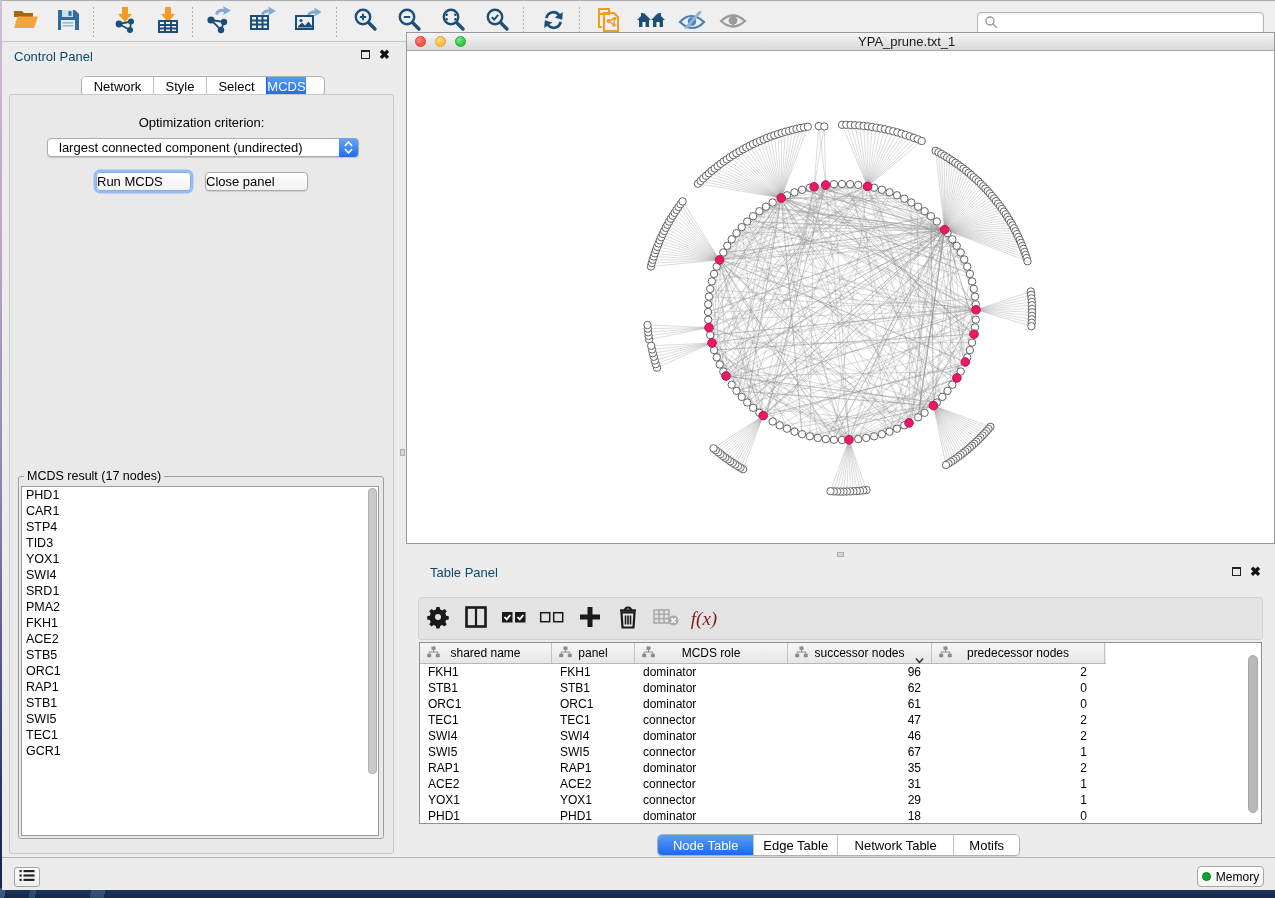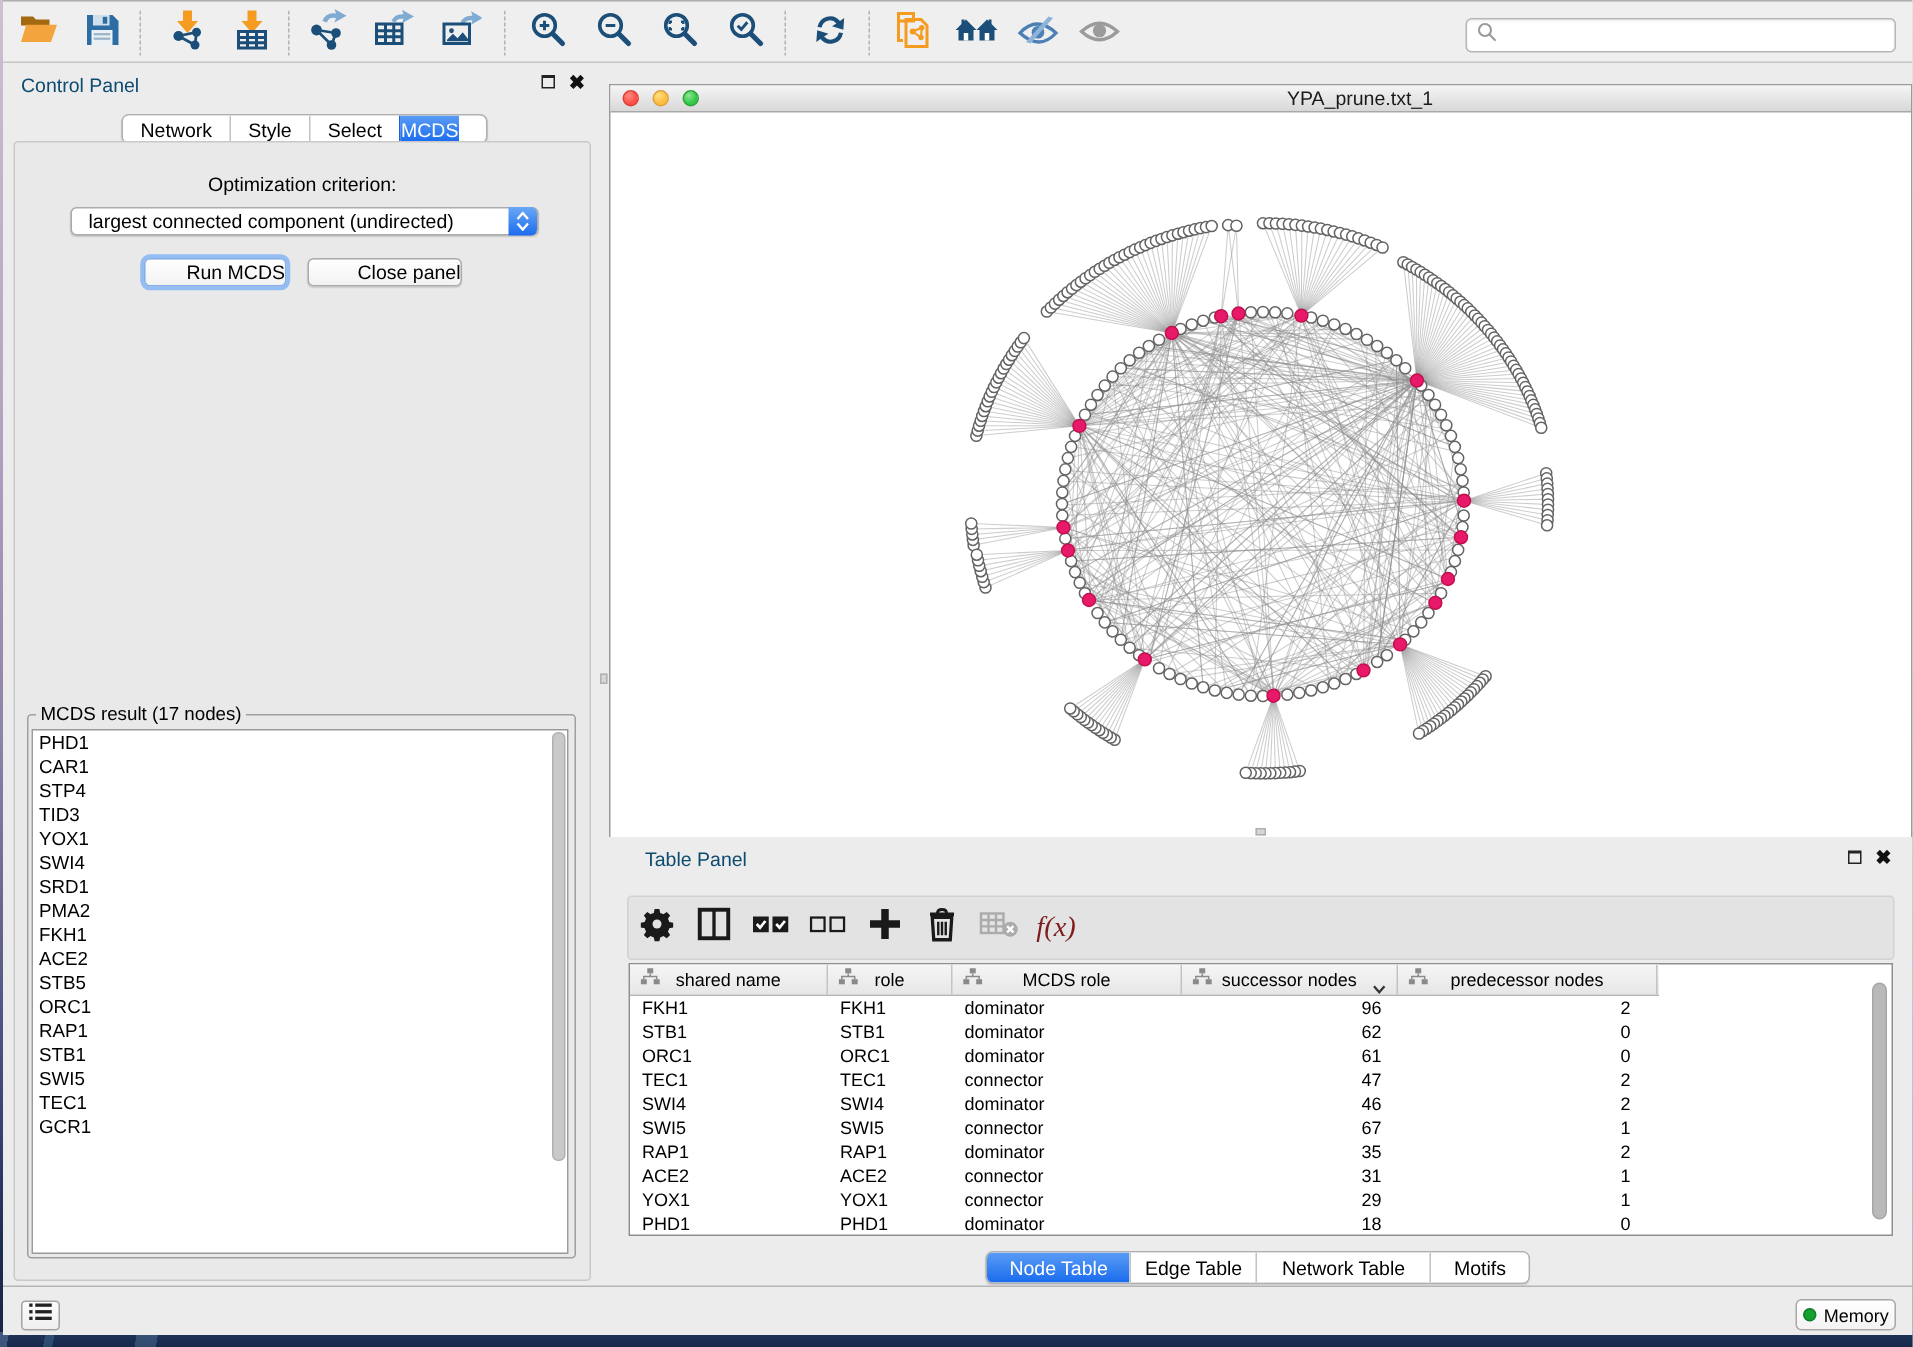--- a/index.html
+++ b/index.html
@@ -58,22 +58,22 @@
                background:#e9e9e9; border:1px solid #c9c9c9; border-radius:3px; }
   .opt-label{ position:absolute; left:0; top:20px; width:100%; text-align:center; font-size:13px; color:#000; }
   .combo{ position:absolute; left:37px; top:43px; width:312px; height:19px; background:#fff;
           border:1px solid #ababab; border-radius:4px; box-shadow:0 1px 1px rgba(0,0,0,.15);
           font-size:13px; color:#000; line-height:17px; padding-left:11px; white-space:nowrap; }
   .combo-cap{ position:absolute; right:0px; top:-1px; width:19px; height:19px; border-radius:0 4px 4px 0;
           background:linear-gradient(#6aa7f6,#1c6cee); display:flex; flex-direction:column;
           align-items:center; justify-content:center; gap:1px; }
   .combo-cap svg{ display:block; }
   .btn{ position:absolute; height:19px; background:linear-gradient(#ffffff,#f2f2f2); border:1px solid #ababab;
-        border-radius:4px; font-size:13px; color:#000; text-align:right; line-height:17px;
-        box-shadow:0 1px 1px rgba(0,0,0,.12);padding-left:24px; }
+        border-radius:4px; font-size:13px; color:#000; text-align:left; line-height:17px;
+        box-shadow:0 1px 1px rgba(0,0,0,.12); }
   .btn.focused{ box-shadow:0 0 0 2.5px rgba(125,177,245,.8); border-color:#85aee9; }
   .run-btn{ left:86px; top:77px; width:95px; }
   .closepanel-btn{ left:195px; top:77px; width:103px; }
 
   .groupbox{ position:absolute; left:8px; top:373px; width:366px; height:372px; }
   .groupbox-border{ position:absolute; left:0; top:8px; width:100%; height:363px;
                     border:1px solid #9f9f9f; border-radius:3px; }
   .groupbox-title{ position:absolute; left:6px; top:1px; background:#e9e9e9; padding:0 3px;
                    font-size:12.5px; color:#000; }
   .mcds-list{ position:absolute; left:3px; top:18px; width:358px; height:350px; background:#fff;
@@ -81,21 +81,21 @@
   .mcds-item{ font-size:12.5px; color:#000; line-height:16px; padding-left:4px; }
   .mcds-scroll{ position:absolute; right:1px; top:1px; width:9px; height:286px;
                 background:#c9c9c9; border:1px solid #b0b0b0; border-radius:4px; }
 
   
   .vsplit{ position:absolute; left:396px; top:42px; width:8px; height:814px; background:#ececec; }
   .vsplit-grip{ position:absolute; left:2px; top:406px; width:5px; height:7px; background:#d6d6d6; border:1px solid #b0b0b0; }
   .hsplit-grip{ position:absolute; left:835px; top:551px; width:7px; height:5px; background:#d6d6d6; border:1px solid #b0b0b0; }
 
   
-  .net-frame{ position:absolute; left:404px; top:55px; width:869px; height:512px;
+  .net-frame{ position:absolute; left:404px; top:31px; width:869px; height:512px;
               border:1px solid #9a9a9a; background:#fff; }
   .net-titlebar{ position:absolute; left:0; top:0; width:100%; height:18px;
                  background:linear-gradient(#f5f5f5,#d8d8d8); border-bottom:1px solid #a8a8a8; }
   .traffic{ position:absolute; top:3px; width:11px; height:11px; border-radius:50%; }
   .t-red{ left:8px; background:radial-gradient(circle at 35% 30%, #ff8a80, #fc5149 60%); border:0.5px solid #dd3e36;}
   .t-yellow{ left:28px; background:radial-gradient(circle at 35% 30%, #ffe082, #fdbc40 60%); border:0.5px solid #dfa136;}
   .t-green{ left:48px; background:radial-gradient(circle at 35% 30%, #8ee591, #33c748 60%); border:0.5px solid #2aa63c;}
   .net-title{ position:absolute; left:451px; top:1px; font-size:13px; color:#1a1a1a; }
   #graph-svg{ position:absolute; left:0; top:18px; }
 
@@ -1261,21 +1261,21 @@
           </div>
           <div class="th" style="width: 83px;">
             <span class="sitemap"><svg width="13" height="12" viewBox="0 0 13 12">
     <g fill="#8a8a8a">
                   <rect x="4.5" y="0.5" width="4" height="3.4"></rect>
                   <rect x="0.2" y="7.8" width="4" height="3.4"></rect>
                   <rect x="8.8" y="7.8" width="4" height="3.4"></rect>
                 </g>
     <path d="M6.5 4 v2 M2.2 7.8 v-1.8 h8.6 v1.8" fill="none" stroke="#8a8a8a" stroke-width="1"></path>
   </svg></span>
-    <span class="th-label">role</span>
+    <span class="th-label">panel</span>
           </div>
           <div class="th" style="width: 153px;">
             <span class="sitemap"><svg width="13" height="12" viewBox="0 0 13 12">
     <g fill="#8a8a8a">
                   <rect x="4.5" y="0.5" width="4" height="3.4"></rect>
                   <rect x="0.2" y="7.8" width="4" height="3.4"></rect>
                   <rect x="8.8" y="7.8" width="4" height="3.4"></rect>
                 </g>
     <path d="M6.5 4 v2 M2.2 7.8 v-1.8 h8.6 v1.8" fill="none" stroke="#8a8a8a" stroke-width="1"></path>
   </svg></span>

